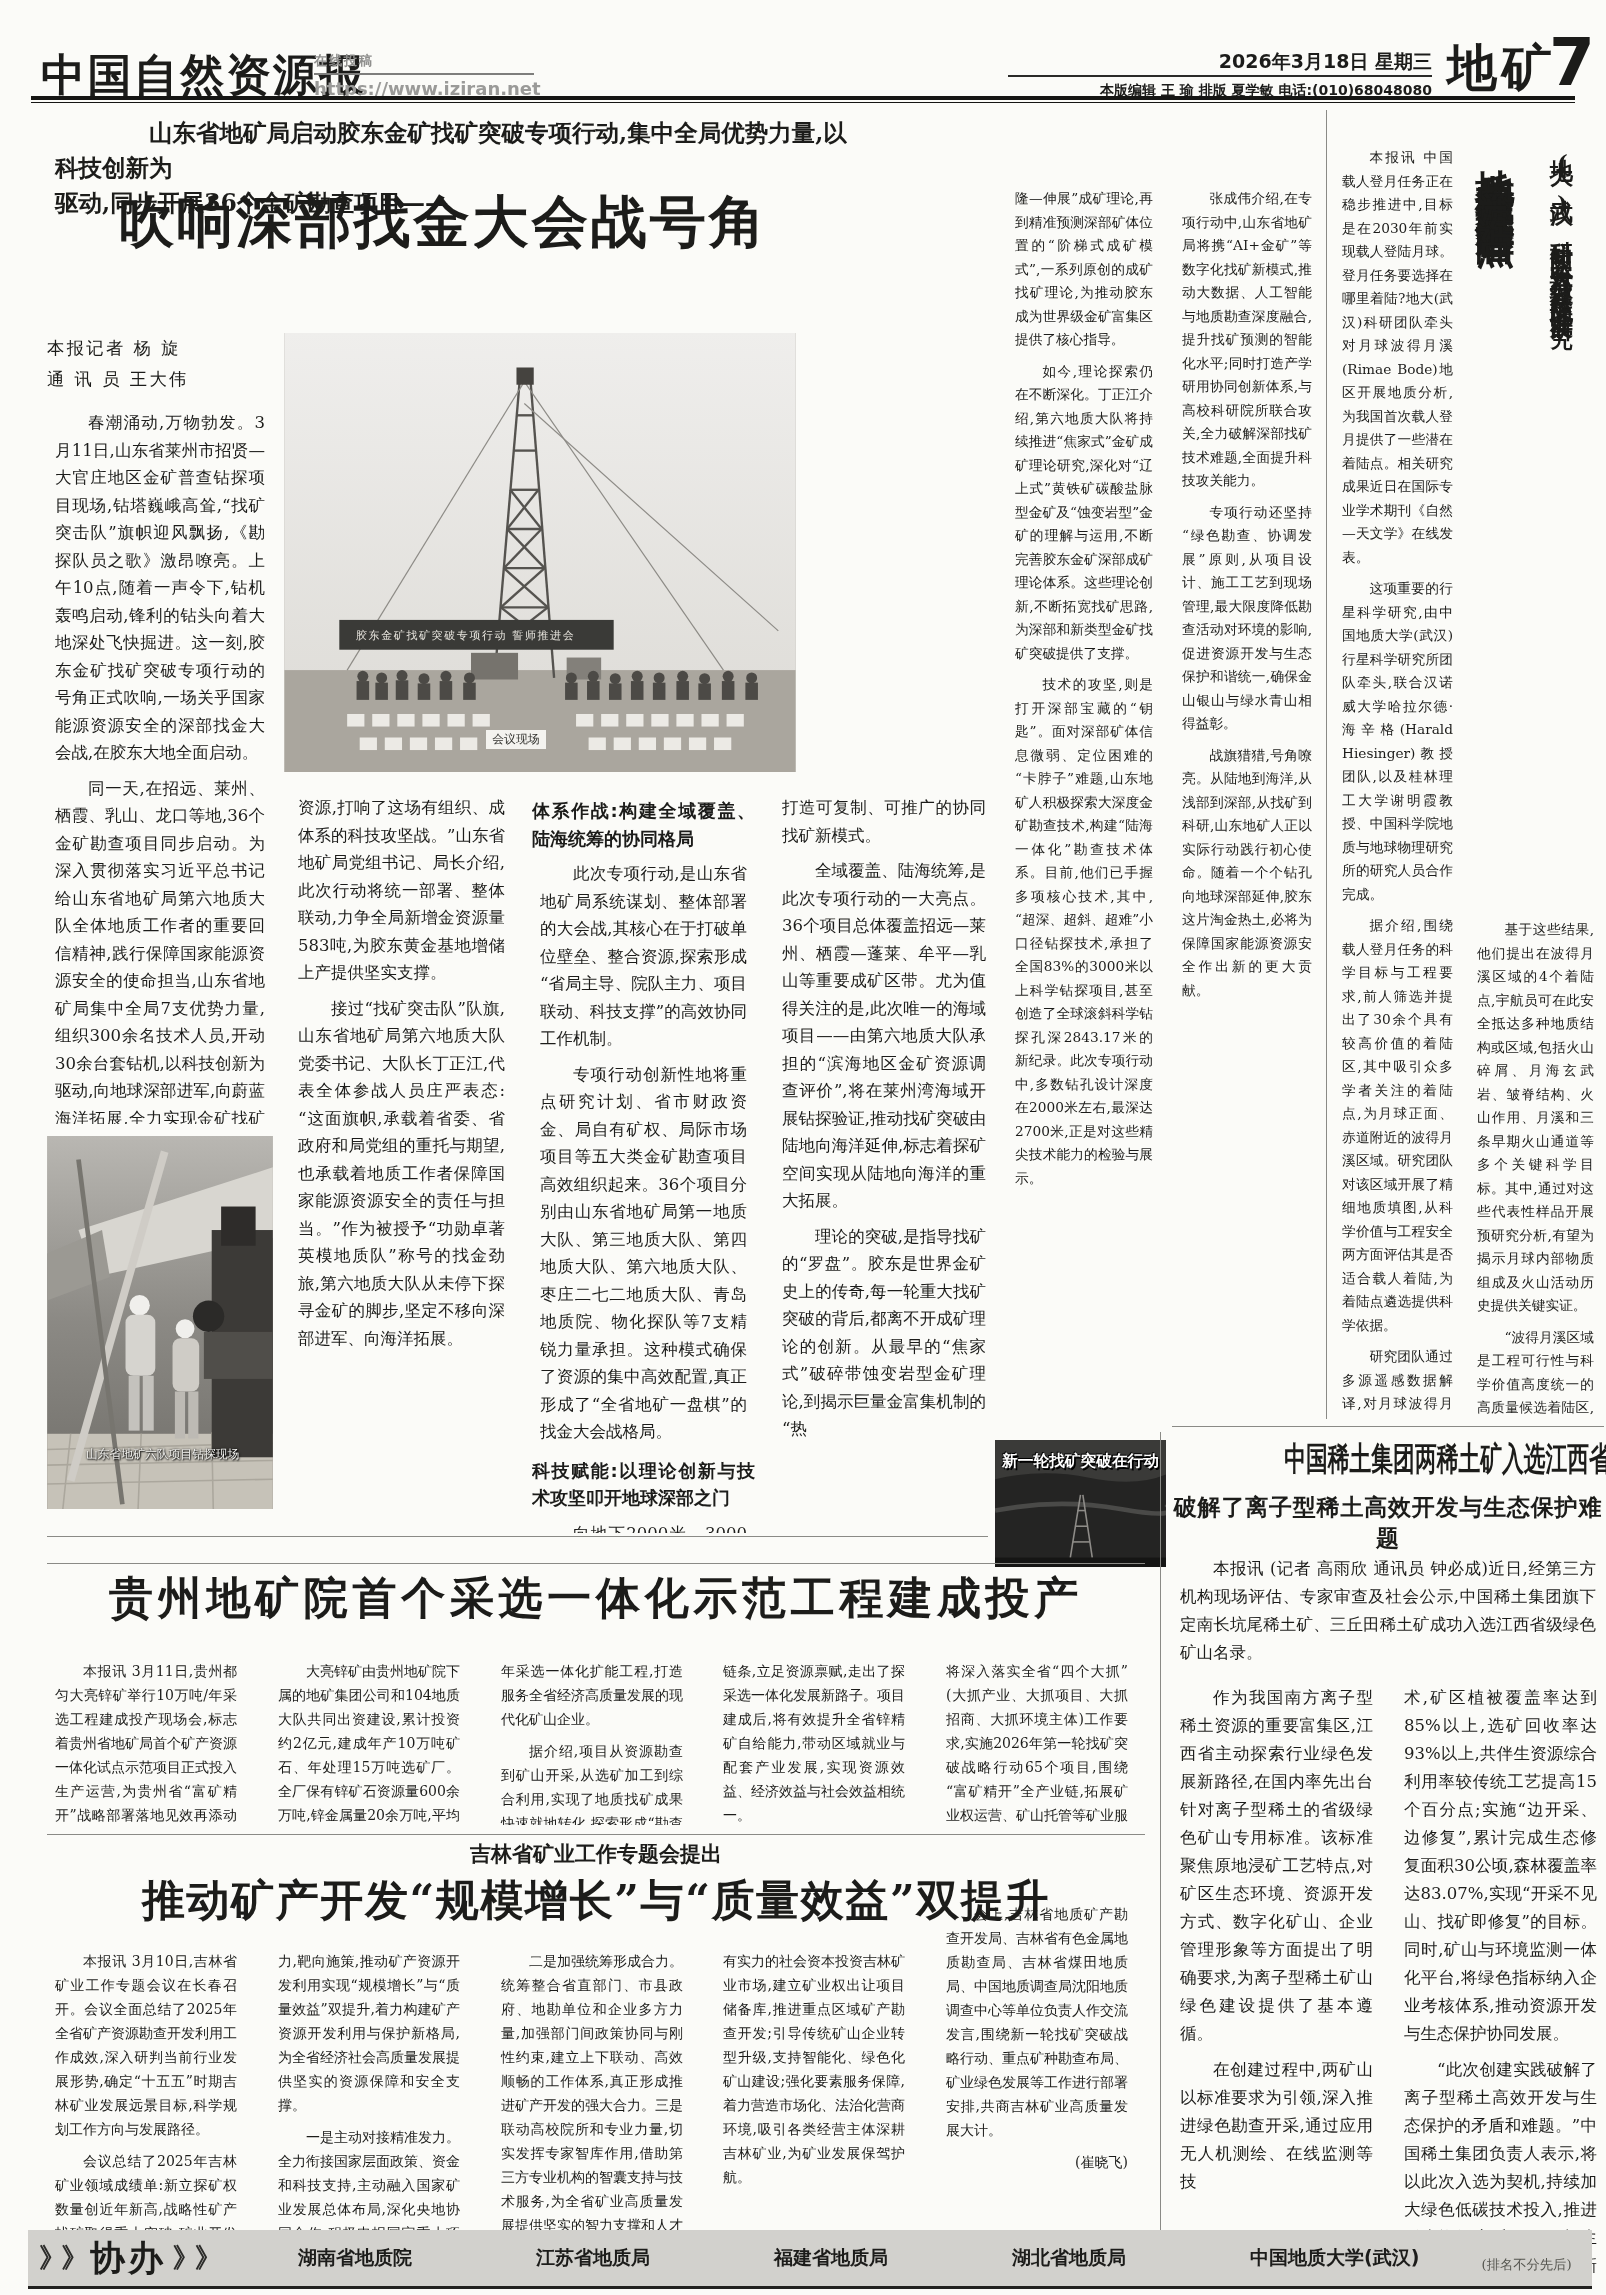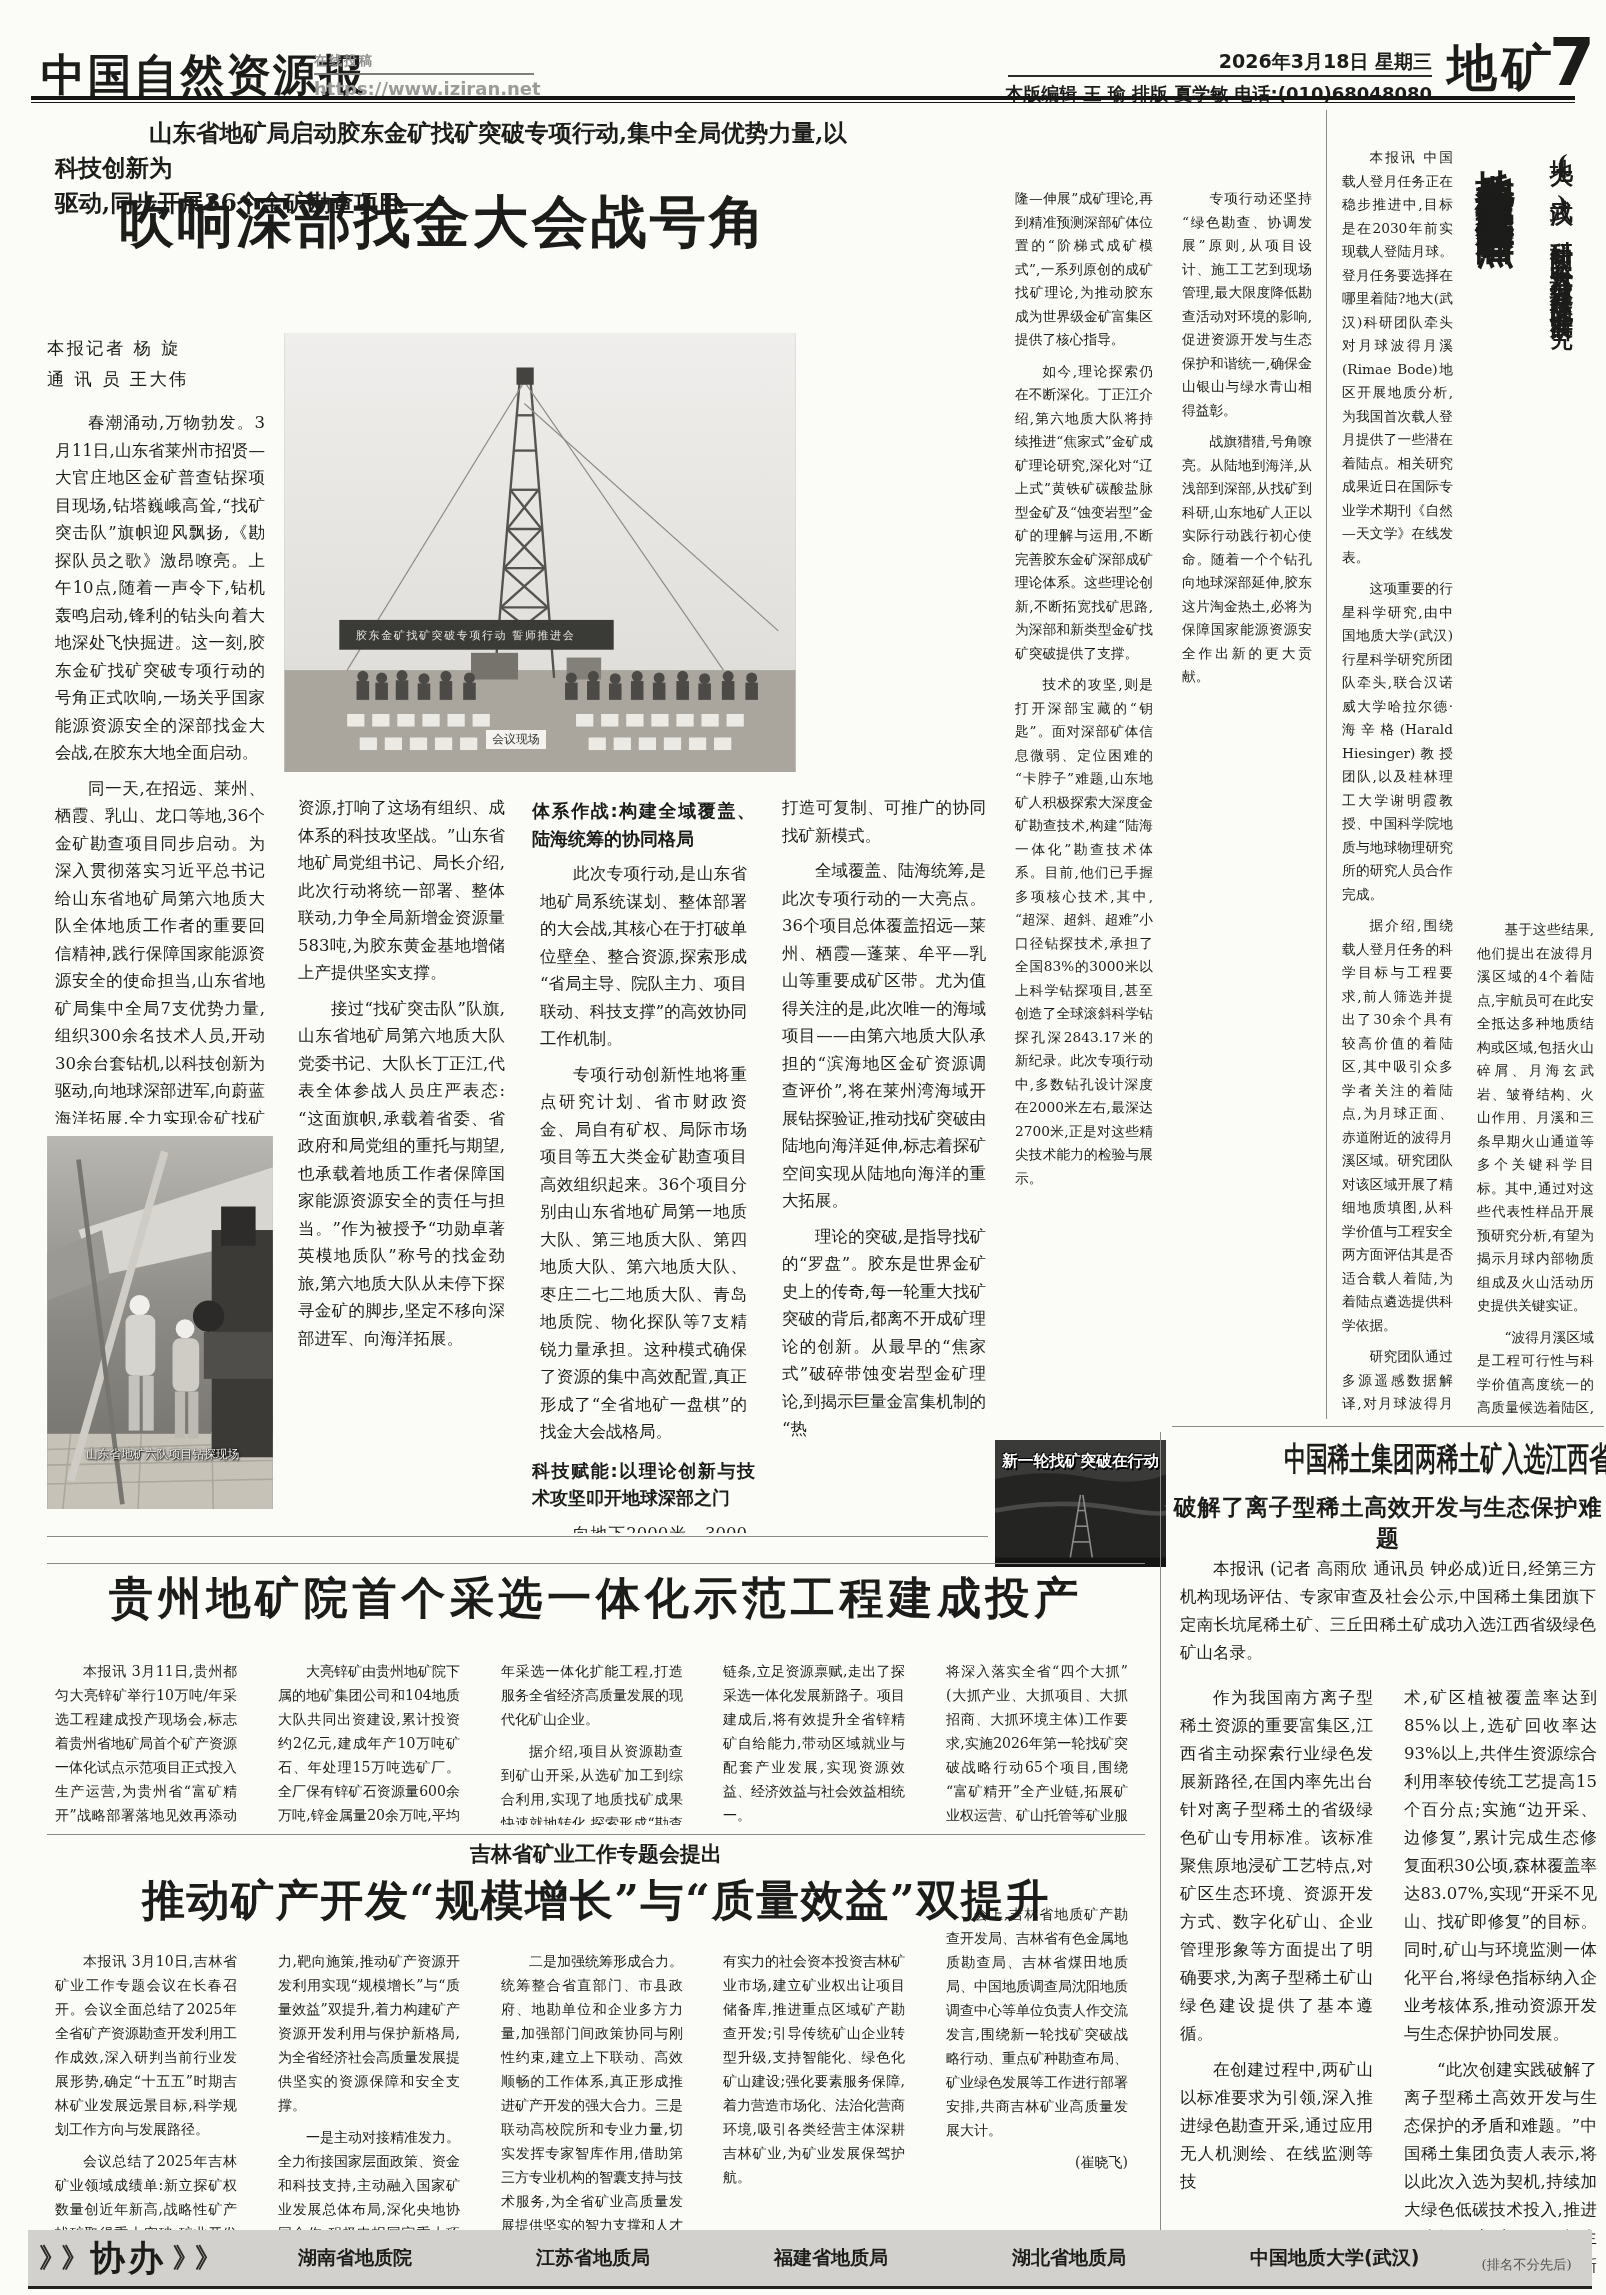--- a/index.html
+++ b/index.html
@@ -7,21 +7,21 @@
         font-family:"DejaVu Serif",serif;color:#1c1c1a;overflow:hidden;}
   .abs{position:absolute;}
   
   .masthead{left:41px;top:46px;font-size:44px;font-weight:700;letter-spacing:2.4px;font-family:"DejaVu Serif",serif;}
   .submit{left:314px;top:52px;width:220px;}
   .submit .s1{font-size:13.3px;font-weight:700;color:#8f8f8d;letter-spacing:1.6px;}
   .submit .rule{height:2.4px;background:#7e7e7c;margin:3.1px 0 2.4px;}
   .submit .s2{font-size:18px;font-weight:700;color:#9a9a98;font-family:"DejaVu Sans",sans-serif;}
   .hdate{left:1008px;top:49px;width:424px;text-align:right;font-size:19px;font-weight:700;font-family:"DejaVu Sans",sans-serif;}
   .hrule1{left:1008px;top:75px;width:424px;height:1.6px;background:#2a2a28;}
-  .hedit{left:930px;top:82px;width:502px;text-align:right;font-size:18px;font-weight:700;font-family:"DejaVu Sans",sans-serif;}
+  .hedit{left:930px;top:82px;width:502px;text-align:right;font-size:14px;font-weight:700;font-family:"DejaVu Sans",sans-serif;}
   .sect{left:1447px;top:35px;font-size:50px;font-weight:900;font-family:"DejaVu Sans",sans-serif;letter-spacing:4.7px;}
   .pageno{left:1549px;top:23.5px;font-size:66px;font-weight:900;font-family:"DejaVu Sans",sans-serif;}
   .toprule{left:31px;top:96px;width:1544px;height:3.9px;background:#161614;}
   .toprule2{left:31px;top:102px;width:1544px;height:0.8px;background:#161614;}
   
   .kicker{left:55px;top:116px;width:792px;font-size:23.5px;line-height:35px;font-weight:600;}
   .kicker .ind{display:inline-block;width:94px;}
   .headline{left:47px;top:185px;width:792px;text-align:center;font-size:56px;font-weight:900;
             font-family:"DejaVu Sans",sans-serif;letter-spacing:3.1px;}
   .byline{font-size:17.3px;letter-spacing:2.4px;line-height:31px;margin-bottom:14px;font-weight:500;}
@@ -238,20 +238,21 @@
   </div>
   <div class="col t17" style="left:1007px;top:179px;width:154px;height:1252px;">
     <div>
         <p class="cont">隆—伸展”成矿理论,再到精准预测深部矿体位置的“阶梯式成矿模式”,一系列原创的成矿找矿理论,为推动胶东成为世界级金矿富集区提供了核心指导。</p>
         <p>如今,理论探索仍在不断深化。丁正江介绍,第六地质大队将持续推进“焦家式”金矿成矿理论研究,深化对“辽上式”黄铁矿碳酸盐脉型金矿及“蚀变岩型”金矿的理解与运用,不断完善胶东金矿深部成矿理论体系。这些理论创新,不断拓宽找矿思路,为深部和新类型金矿找矿突破提供了支撑。</p>
         <p>技术的攻坚,则是打开深部宝藏的“钥匙”。面对深部矿体信息微弱、定位困难的“卡脖子”难题,山东地矿人积极探索大深度金矿勘查技术,构建“陆海一体化”勘查技术体系。目前,他们已手握多项核心技术,其中,“超深、超斜、超难”小口径钻探技术,承担了全国83%的3000米以上科学钻探项目,甚至创造了全球滚斜科学钻探孔深2843.17米的新纪录。此次专项行动中,多数钻孔设计深度在2000米左右,最深达2700米,正是对这些精尖技术能力的检验与展示。</p>
       </div>
   </div>
   <div class="col t17" style="left:1174px;top:179px;width:146px;height:1240px;">
     <div>
+        <p>张成伟介绍,在专项行动中,山东省地矿局将携“AI+金矿”等数字化找矿新模式,推动大数据、人工智能与地质勘查深度融合,提升找矿预测的智能化水平;同时打造产学研用协同创新体系,与高校科研院所联合攻关,全力破解深部找矿技术难题,全面提升科技攻关能力。</p>
         <p>专项行动还坚持“绿色勘查、协调发展”原则,从项目设计、施工工艺到现场管理,最大限度降低勘查活动对环境的影响,促进资源开发与生态保护和谐统一,确保金山银山与绿水青山相得益彰。</p>
         <p>战旗猎猎,号角嘹亮。从陆地到海洋,从浅部到深部,从找矿到科研,山东地矿人正以实际行动践行初心使命。随着一个个钻孔向地球深部延伸,胶东这片淘金热土,必将为保障国家能源资源安全作出新的更大贡献。</p>
       </div>
   </div>
 
   <div class="photo" style="left:47px;top:1136px;width:226px;height:373px;">
     <svg width="226" height="373" viewBox="0 0 288 476">
       <defs>
         <linearGradient id="shed" x1="0" y1="0" x2="0" y2="1">
           <stop offset="0" stop-color="#b9b7b2"></stop>

